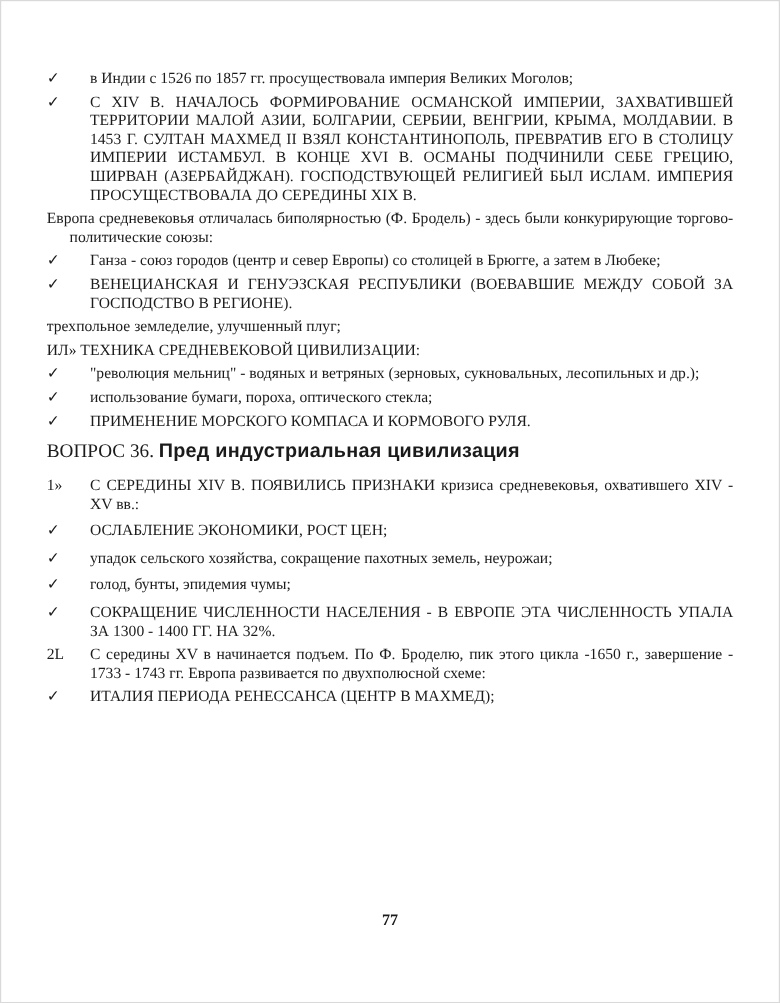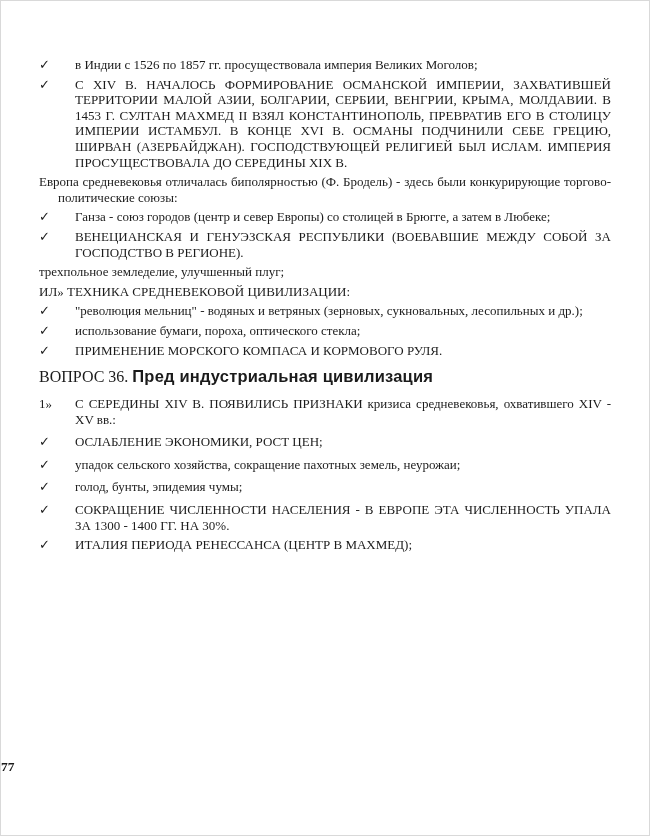--- a/index.html
+++ b/index.html
@@ -45,21 +45,21 @@
   .h-title {
     font-family: "Liberation Sans", sans-serif;
     font-weight: 700;
     font-size: 16.5px;
     letter-spacing: 0.2px;
   }
   .footer {
     position: absolute;
     bottom: 60px; left: 0;
     width: 100%;
-    text-align: left;
+    text-align: center;
     font-weight: 700;
     font-size: 13.5px;
   }
 </style>
 </head>
 <body>
 
 <div class="page">
 
   <div class="blk row">
@@ -124,23 +124,27 @@
     <span class="txt">упадок сельского хозяйства, сокращение пахотных земель, неурожаи;</span>
   </div>
 
   <div class="blk row sp">
     <span class="mark">✓</span>
     <span class="txt">голод, бунты, эпидемия чумы;</span>
   </div>
 
   <div class="blk row">
     <span class="mark">✓</span>
-    <span class="txt">СОКРАЩЕНИЕ ЧИСЛЕННОСТИ НАСЕЛЕНИЯ - В ЕВРОПЕ ЭТА ЧИСЛЕННОСТЬ УПАЛА ЗА 1300 - 1400 ГГ. НА 30%.</span>
+    <span class="txt">СОКРАЩЕНИЕ ЧИСЛЕННОСТИ НАСЕЛЕНИЯ - В ЕВРОПЕ ЭТА ЧИСЛЕННОСТЬ УПАЛА ЗА 1300 - 1400 ГГ. НА 32%.</span>
   </div>
 
+  <div class="blk row">
+    <span class="mark">2L</span>
+    <span class="txt">С середины XV в начинается подъем. По Ф. Броделю, пик этого цикла -1650 г., завершение - 1733 - 1743 гг. Европа развивается по двухполюсной схеме:</span>
+  </div>
 
   <div class="blk row">
     <span class="mark">✓</span>
     <span class="txt">ИТАЛИЯ ПЕРИОДА РЕНЕССАНСА (ЦЕНТР В МАХМЕД);</span>
   </div>
 
   <div class="footer">77</div>
 
 </div>
 

